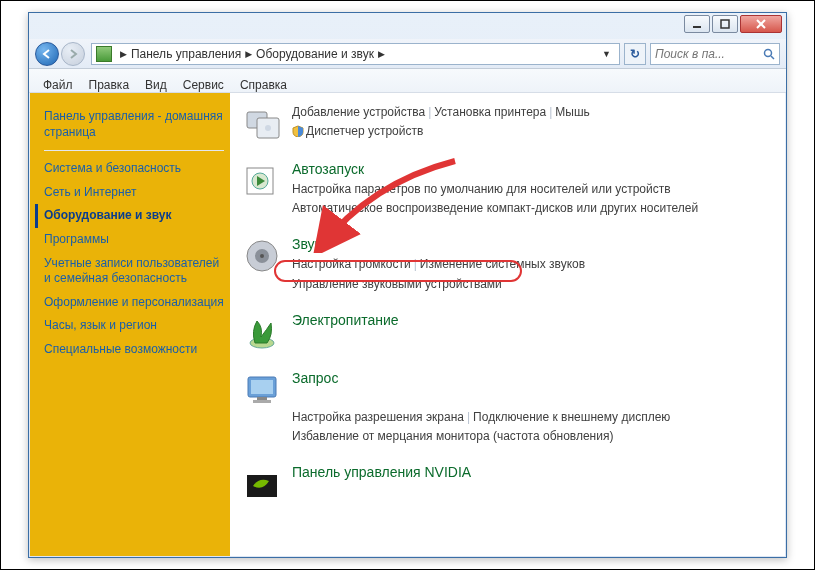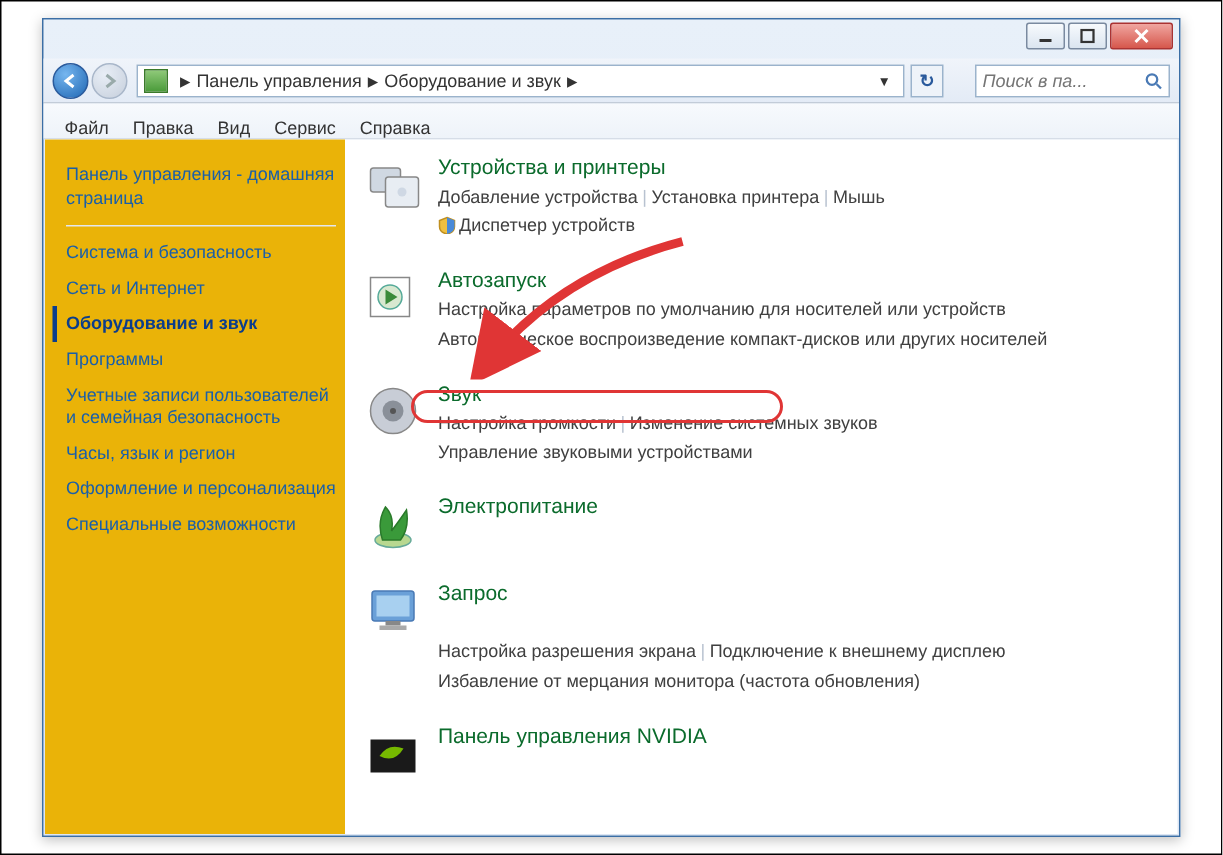--- a/index.html
+++ b/index.html
@@ -12,21 +12,21 @@
 .winbtn svg{display:block}
 .addr{height:30px;background:linear-gradient(#f0f4fa,#e3ebf6);display:flex;align-items:center;padding:0 6px;border-bottom:1px solid #c2ccd8}
 .navbtn{width:24px;height:24px;border-radius:50%;margin-right:2px;display:flex;align-items:center;justify-content:center}
 .navback{background:radial-gradient(circle at 35% 30%,#76b6ef,#1e66b3);border:1px solid #2a5a9c}
 .navfwd{background:radial-gradient(circle at 35% 30%,#e8eef6,#c6cfdc);border:1px solid #a8b6c9}
 .crumbs{flex:1;height:22px;background:#fff;border:1px solid #9bb3cc;margin:0 4px;display:flex;align-items:center;padding:0 4px;overflow:hidden}
 .crumbs span{color:#333;white-space:nowrap}
 .tri{color:#888;margin:0 4px;font-size:9px}
 .cpicon{width:16px;height:16px;margin-right:4px;background:linear-gradient(#8fc979,#4a9b3a);border:1px solid #3a7a2a}
 .refresh{width:22px;height:22px;border:1px solid #9bb3cc;background:#eef3f9;display:flex;align-items:center;justify-content:center;color:#2a5a9c;font-weight:bold}
-.search{width:130px;height:22px;background:#fff;border:1px solid #9bb3cc;margin-left:21px;display:flex;align-items:center;padding:0 4px;color:#888;font-style:italic}
+.search{width:130px;height:22px;background:#fff;border:1px solid #9bb3cc;margin-left:4px;display:flex;align-items:center;padding:0 4px;color:#888;font-style:italic}
 .search input{border:0;outline:0;flex:1;font-style:italic;color:#888;min-width:0}
 .menubar{height:24px;background:linear-gradient(#f7fafd,#eef3f9);border-bottom:1px solid #d6dde7;display:flex;align-items:flex-end;padding:0 6px}
 .menubar span{padding:0 8px;color:#333;cursor:default}
 .body{position:absolute;left:1px;right:1px;top:80px;bottom:1px;display:flex;background:#fff}
 .side{width:200px;padding:12px 6px 12px 14px;background:#eab308}
 .side a{display:block;color:#1a5fa9;text-decoration:none;padding:4px 0;line-height:1.3}
 .side .home{color:#1a5fa9;margin-bottom:6px}
 .side .active{font-weight:bold;color:#0b3d8c;border-left:3px solid #0b3d8c;padding-left:6px;margin-left:-9px}
 .side hr{border:0;border-top:1px solid #e3e7ee;margin:6px 0}
 .main{flex:1;padding:10px 12px;overflow:hidden;position:relative}
@@ -104,22 +104,22 @@
     </div>
   <div class="body">
     <div class="side" id="side">
         <a class="home">Панель управления - домашняя страница</a>
         <hr>
         <a>Система и безопасность</a>
         <a>Сеть и Интернет</a>
         <a class="active">Оборудование и звук</a>
         <a>Программы</a>
         <a>Учетные записи пользователей и семейная безопасность</a>
+        <a>Оформление и персонализация</a>
         <a>Часы, язык и регион</a>
-        <a>Оформление и персонализация</a>
         <a>Специальные возможности</a>
       </div>
     <div class="main" id="main">
       <div class="highlight" style="left:44px;top:167px;width:248px;height:22px"></div>
       <svg class="arrow" style="left:80px;top:60px" width="160" height="100">
         <defs>
             <marker id="ah" markerWidth="8" markerHeight="8" refX="6" refY="4" orient="auto">
               <path d="M0,0 L8,4 L0,8 z" fill="#e03535"></path>
             </marker>
           </defs>
@@ -127,21 +127,20 @@
       </svg>
     <div class="cat">
           <div class="caticon">
             <svg width="38" height="38">
               <rect x="4" y="8" width="20" height="16" rx="2" fill="#d0d8e2" stroke="#888"></rect>
               <rect x="14" y="14" width="22" height="20" rx="2" fill="#e8edf3" stroke="#888"></rect>
               <circle cx="25" cy="24" r="3" fill="#cfd8e4"></circle>
             </svg>
           </div>
           <div class="catbody">
-            <h3>Устройства и принтеры</h3>
             <div class="links"><a>Добавление устройства</a><span class="sep">|</span><a>Установка принтера</a><span class="sep">|</span><a>Мышь</a><br><span class="shield"><svg width="12" height="12">
                   <path d="M6 1 L11 3 L11 7 Q11 11 6 12 Q1 11 1 7 L1 3 z" fill="#f0c040" stroke="#c09020"></path>
                   <path d="M6 1 L11 3 L11 7 Q11 11 6 12 L6 1 z" fill="#4a8ad8"></path>
                 </svg></span><a>Диспетчер устройств</a></div>
           </div>
         </div>
         <div class="cat">
           <div class="caticon">
             <svg width="38" height="38">
               <rect x="4" y="6" width="26" height="26" fill="#fff" stroke="#888"></rect>

